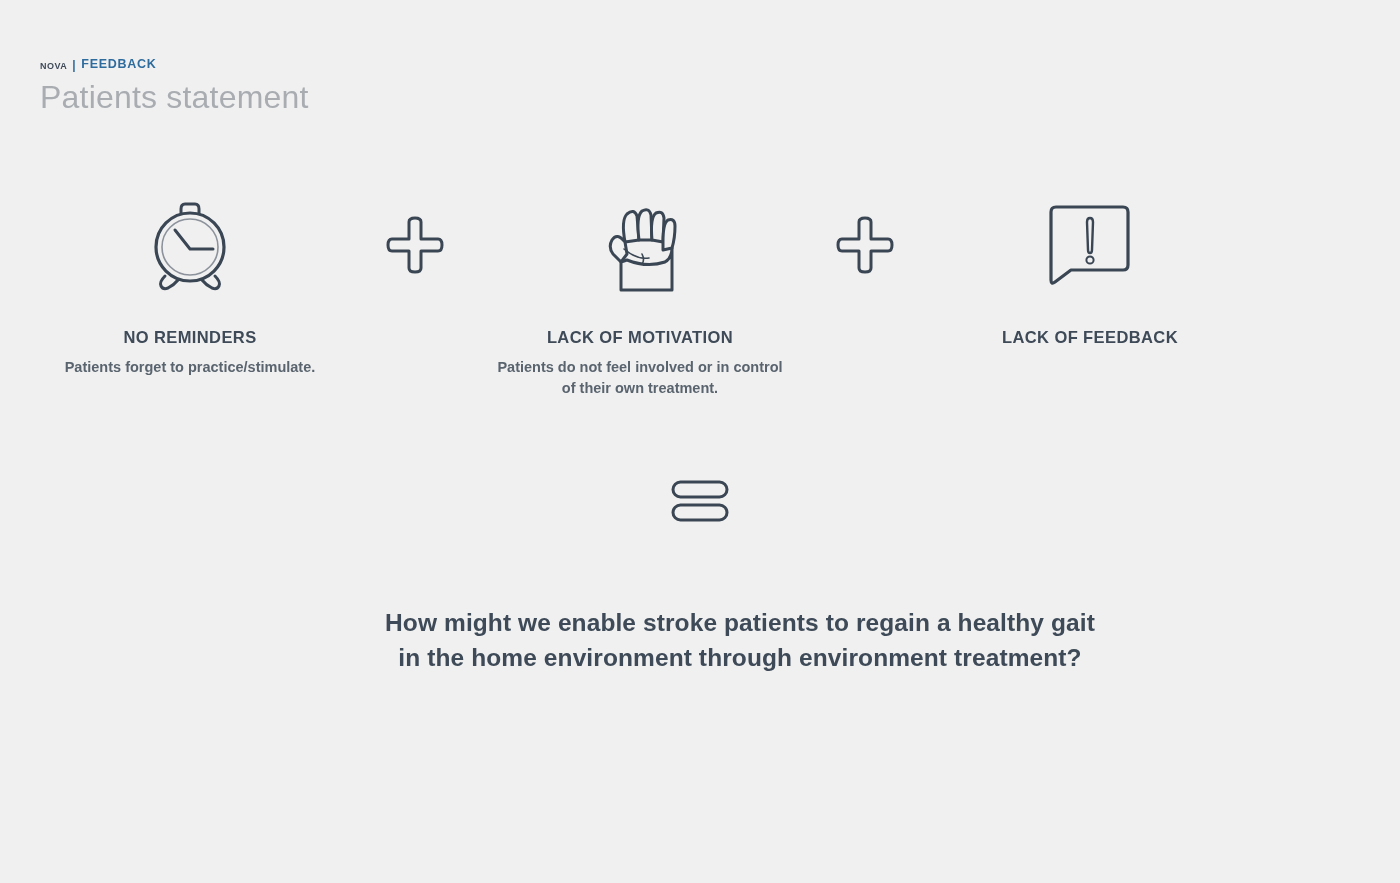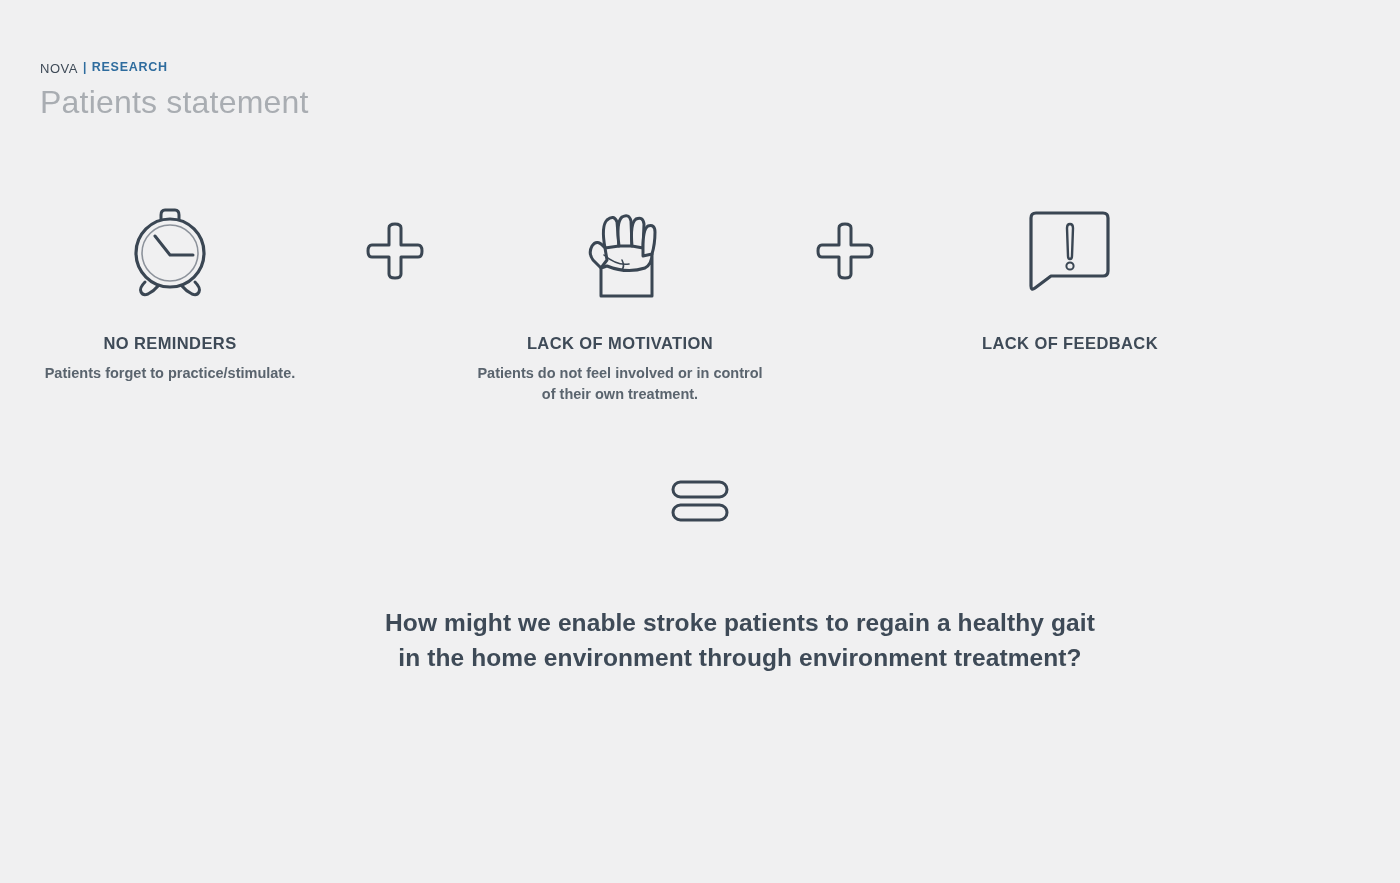--- a/index.html
+++ b/index.html
@@ -27,22 +27,22 @@
     font-weight: 700;
     letter-spacing: 0.6px;
     line-height: 1;
     white-space: nowrap;
     display: flex;
     align-items: center;
     gap: 5px;
   }
   .brand-nova {
     color: #3e4a57;
-    font-size: 18px;
-    font-weight: 400;
+    font-size: 13px;
+    font-weight: 700;
     letter-spacing: 0.5px;
     font-variant: small-caps;
     text-transform: lowercase;
     position: relative;
     top: 0px;
   }
   .brand-sep {
     color: #2e6c9e;
     font-weight: 600;
     font-size: 12px;
@@ -60,25 +60,25 @@
     color: #a9adb2;
     letter-spacing: 0.2px;
     line-height: 1.15;
     white-space: nowrap;
   }
 
   
   .problem-row {
     position: absolute;
     left: 0;
-    top: 196px;
+    top: 190px;
     width: 1240px;
     display: flex;
     align-items: flex-start;
-    justify-content: center;
+    justify-content: flex-end;
   }
   .problem-col {
     width: 300px;
     display: flex;
     flex-direction: column;
     align-items: center;
     text-align: center;
   }
   .icon-slot {
     height: 110px;
@@ -137,21 +137,21 @@
   }
   .statement-line { display: block; }
 </style>
 </head>
 <body>
 
 <div class="header">
   <div class="brand">
     <span class="brand-nova">nova</span>
     <span class="brand-sep">|</span>
-    <span class="brand-research">RESEARCH</span>
+    <span class="brand-research">FEEDBACK</span>
   </div>
   <div class="page-title">Patients statement</div>
 </div>
 
 <div class="problem-row">
 
   <div class="problem-col">
     <div class="icon-slot">
       <svg width="106" height="106" viewBox="0 0 106 106" fill="none">
         <path d="M44 17 Q44 12 48 12 L58 12 Q62 12 62 17 L62 23 L44 23 Z" stroke="#3a4653" stroke-width="3" stroke-linejoin="round" fill="#f0f0f1"></path>

